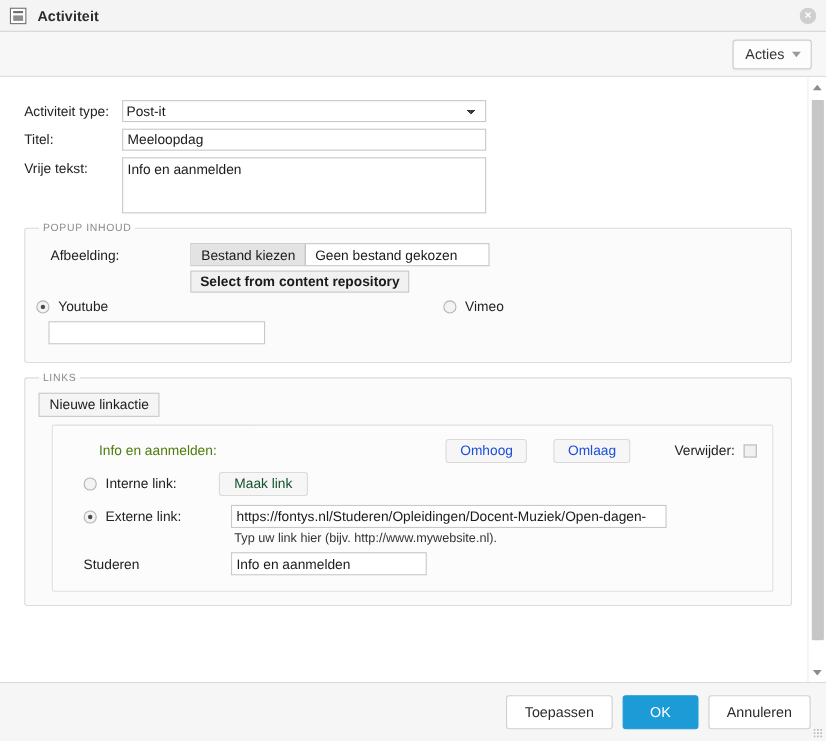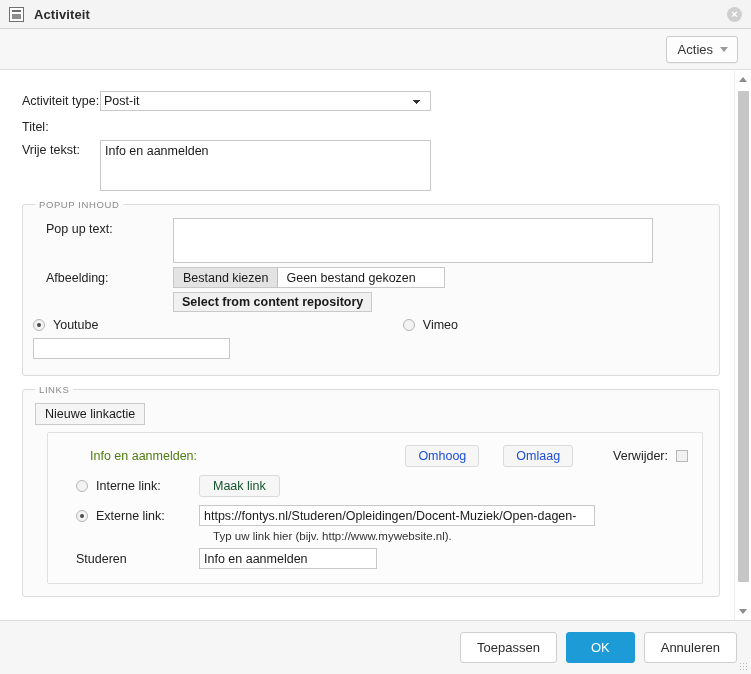--- a/index.html
+++ b/index.html
@@ -172,20 +172,21 @@
     padding-top: 3px;
   }
   .fld {
     border: 1px solid #c8c8c8;
     background: #ffffff;
     font-family: "Liberation Sans", sans-serif;
     font-size: 12.5px;
     color: #1a1a1a;
     box-sizing: border-box;
     padding: 2px 4px;
+    margin-left: 11px;
   }
   select.fld {
     width: 331px;
     height: 20px;
     padding: 1px 3px;
     -webkit-appearance: none;
     appearance: none;
     background-image:
       linear-gradient(45deg, transparent 50%, #333 50%),
       linear-gradient(135deg, #333 50%, transparent 50%);
@@ -483,34 +484,31 @@
 
     <div class="form-row">
       <div class="form-label">Activiteit type:</div>
       <select class="fld">
         <option>Post-it</option>
       </select>
     </div>
 
     <div class="form-row">
       <div class="form-label">Titel:</div>
+      <input class="fld titel" type="text" value="Meeloopdag" style="">
     </div>
 
     <div class="form-row">
       <div class="form-label">Vrije tekst:</div>
       <textarea class="fld vrij" style="">Info en aanmelden</textarea>
     </div>
 
     <fieldset class="panel">
       <legend>POPUP INHOUD</legend>
 
-      <div class="p-row">
-        <div class="p-label">Pop up text:</div>
-        <textarea class="fld popuptext" style=""></textarea>
-      </div>
 
       <div class="p-row">
         <div class="p-label">Afbeelding:</div>
         <div>
           <div class="filewrap">
             <span class="file-btn">Bestand kiezen</span>
             <span class="file-name">Geen bestand gekozen</span>
           </div>
           <span class="repo-btn">Select from content repository</span>
         </div>

